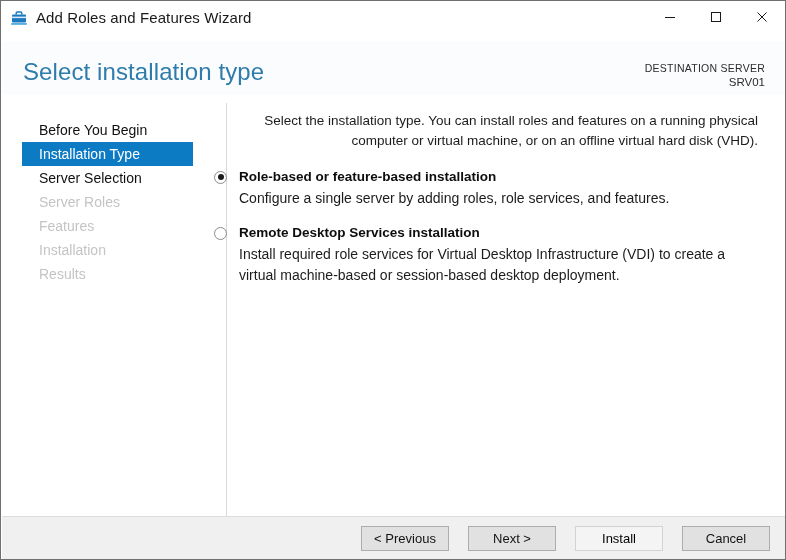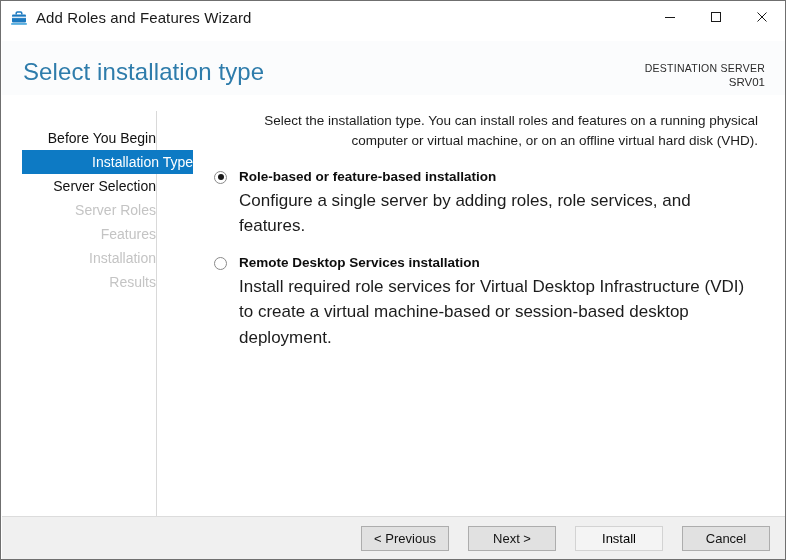--- a/index.html
+++ b/index.html
@@ -108,27 +108,26 @@
     position: absolute;
     left: 1px; top: 94px;
     width: 784px;
     height: 421px;
     background: #ffffff;
   }
 
   
   .sidebar {
     position: absolute;
-    left: 0; top: 16px;
-    width: 155px;
+    left: 0; top: 8px;
+    width: 225px;
     height: 100%;
     border-right: 1px solid #d9d9d9;
     box-sizing: border-box;
     padding-top: 15px;
-    text-align: right;
   }
   .nav-item {
     height: 24px;
     line-height: 24px;
     padding-left: 17px;
     font-size: 14px;
     color: #101010;
     white-space: nowrap;
     margin-left: 20px;
     margin-right: 0px;
@@ -191,21 +190,21 @@
     background: #1a1a1a;
   }
   .opt-title {
     font-size: 13.5px;
     font-weight: bold;
     color: #0d0d0d;
     line-height: 1.35;
     display: block;
   }
   .opt-desc {
-    font-size: 17px;
+    font-size: 14px;
     color: #1c1c1c;
     line-height: 1.5;
     display: block;
     margin-top: 2px;
     max-width: 510px;
   }
 
   
   .footer {
     position: absolute;

